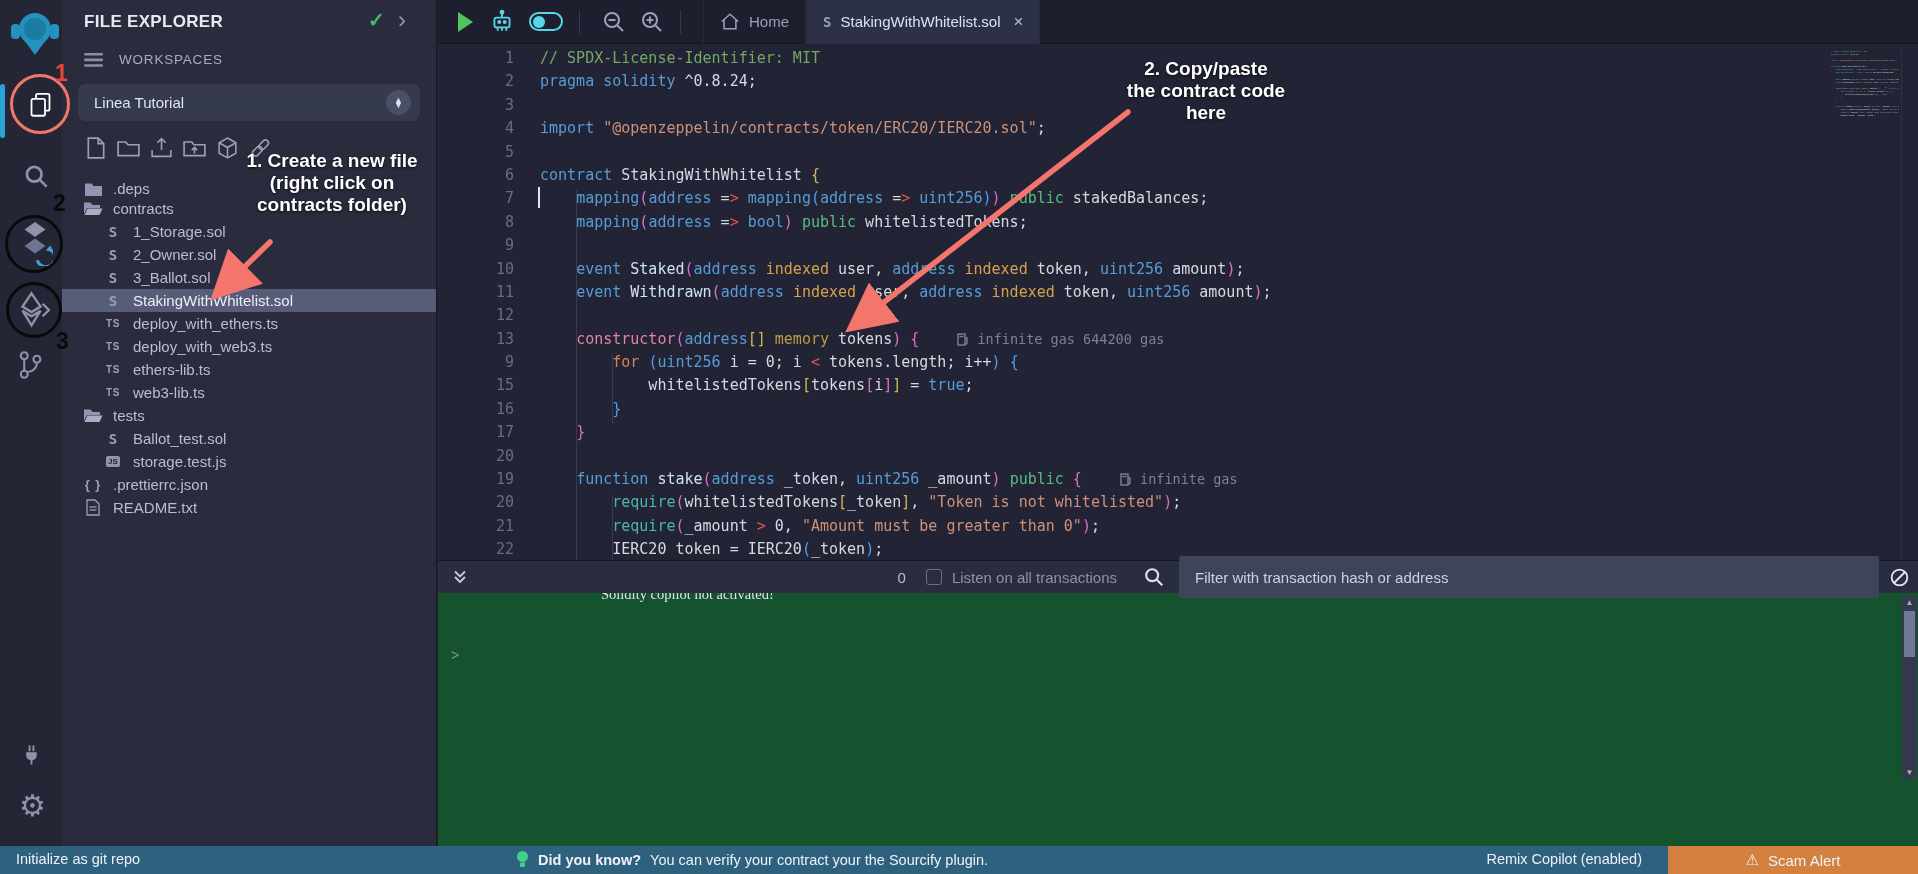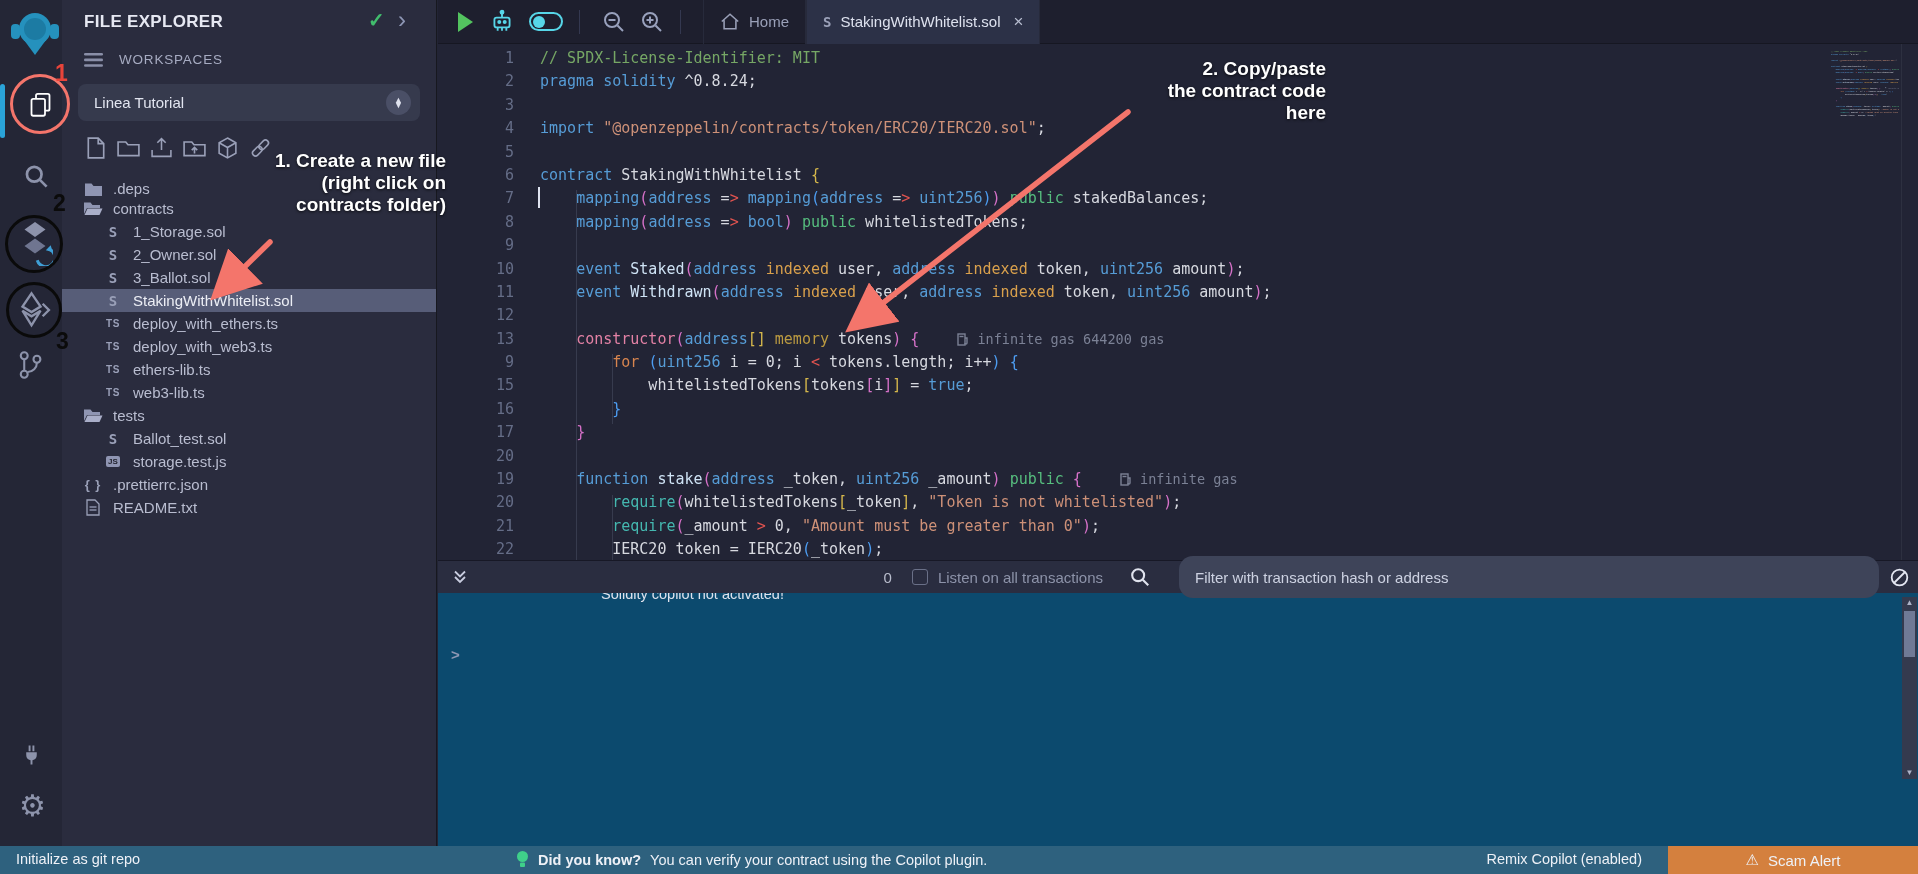--- a/index.html
+++ b/index.html
@@ -67,40 +67,40 @@
 #minimap{position:absolute;top:6px;right:19px;width:68px;height:92px;overflow:hidden;cursor:pointer}
 #mm-inner{width:760px;font:15px/23.4px "DejaVu Sans Mono",monospace;transform:scale(0.13);transform-origin:0 0;white-space:pre}
 #sgut{position:absolute;right:0;top:0;width:17px;height:516px;border-left:1px solid #2d3040}
 
 #tbar{position:absolute;left:0;right:0;top:560px;height:33px;background:#2a2d40;border-top:1px solid #171826;display:flex;align-items:center;z-index:5}
 #tbar .dblchev{margin-left:14px;cursor:pointer}
 #tcount{margin-left:auto;color:#b9bdcd;font-size:15px}
 #tcheck{width:16px;height:16px;border:1.5px solid #6a7088;border-radius:3px;margin-left:20px;cursor:pointer}
 #tlisten{color:#8d93a9;font-size:15px;margin-left:10px}
 #tsearch{margin-left:26px;cursor:pointer;display:flex}
-#tfilter{margin-left:28px;width:700px;height:42px;background:#3e4459;border:none;border-radius:14px;color:#dfe3f0;font-size:15px;padding:0 16px;outline:none;position:relative;z-index:6}
+#tfilter{margin-left:14px;width:700px;height:42px;background:#3e4459;border:none;border-radius:2px;color:#dfe3f0;font-size:15px;padding:0 16px;outline:none;position:relative;z-index:6}
 #tfilter::placeholder{color:#cdd2e2}
 #tban{margin:0 8px 0 10px;cursor:pointer;display:flex}
-#terminal{position:absolute;left:0;right:0;top:593px;bottom:0;background:#0c4a6e;overflow:hidden;font-family:Liberation Sans, sans-serif}
+#terminal{position:absolute;left:0;right:0;top:593px;bottom:0;background:#14532d;overflow:hidden;font-family:Liberation Serif, serif}
 #tmsg{margin:-7px 0 0 163px;font-size:14.5px;color:#dfe2ec;position:relative;z-index:1}
 #tprompt{margin:44px 0 0 13px;font-size:15px;color:#8f98b5;font-weight:bold}
 #tscroll{position:absolute;right:1px;top:4px;width:15px;height:182px;background:#343a4e;display:flex;flex-direction:column;align-items:center;cursor:pointer}
 #tscroll .arr{color:#aeb4c8;font-size:8px;line-height:12px}
 #tscroll .thumb{width:11px;height:46px;background:#707a96;margin-top:2px}
 #tscroll .arr.dn{margin-top:auto}
 
 #statusbar{position:absolute;left:0;right:0;bottom:0;height:28px;background:var(--status);z-index:4;font-size:14.5px;color:#eef1f7}
 #sb-left{position:absolute;left:16px;top:5px;cursor:pointer}
 #sb-tip{position:absolute;left:516px;top:4px;display:flex;align-items:center;gap:9px}
 #sb-tip b{font-weight:bold}
 #sb-copilot{position:absolute;right:276px;top:5px;cursor:pointer}
 #sb-scam{position:absolute;right:0;top:0;width:250px;height:28px;background:var(--scam);display:flex;align-items:center;justify-content:center;gap:9px;cursor:pointer;font-size:15px}
 
 #overlay{position:absolute;left:0;top:0;width:1918px;height:874px;pointer-events:none;z-index:7}
-.ann{position:absolute;font-weight:bold;font-size:19px;color:#fff;text-align:right;line-height:1.16;white-space:pre-line;z-index:7;text-shadow:0 1px 3px rgba(0,0,0,.75);pointer-events:none}
+.ann{position:absolute;font-weight:bold;font-size:19px;color:#fff;text-align:center;line-height:1.16;white-space:pre-line;z-index:7;text-shadow:0 1px 3px rgba(0,0,0,.75);pointer-events:none}
 svg.ic{display:block}
 </style>
 </head>
 <body>
 
 <aside id="rail">
   <div class="rail-ic" style="left:10px;top:8px">
     <svg class="ic" width="50" height="52" viewBox="0 0 50 52">
       <rect x="1" y="16" width="9" height="15" rx="4" fill="#2591bd"></rect>
       <rect x="40" y="16" width="9" height="15" rx="4" fill="#2591bd"></rect>
@@ -487,21 +487,21 @@
 </main>
 
 <footer id="statusbar">
   <span id="sb-left">Initialize as git repo</span>
   <span id="sb-tip">
     <svg class="ic" width="13" height="19" viewBox="0 0 13 19">
         <circle cx="6.5" cy="6.5" r="5.5" fill="#3fcf8a"></circle>
         <rect x="4" y="12.5" width="5" height="4.5" rx="1" fill="#3fcf8a"></rect>
       </svg>
     <b>Did you know?</b>
-    <span>You can verify your contract using the Copilot plugin.</span>
+    <span>You can verify your contract your the Sourcify plugin.</span>
   </span>
   <span id="sb-copilot">Remix Copilot (enabled)</span>
   <span id="sb-scam">
     <span>⚠</span>
     <span>Scam Alert</span>
   </span>
 </footer>
 
 <div class="ann" style="left:218px;top:150px;width:228px">1. Create a new file
 (right click on

